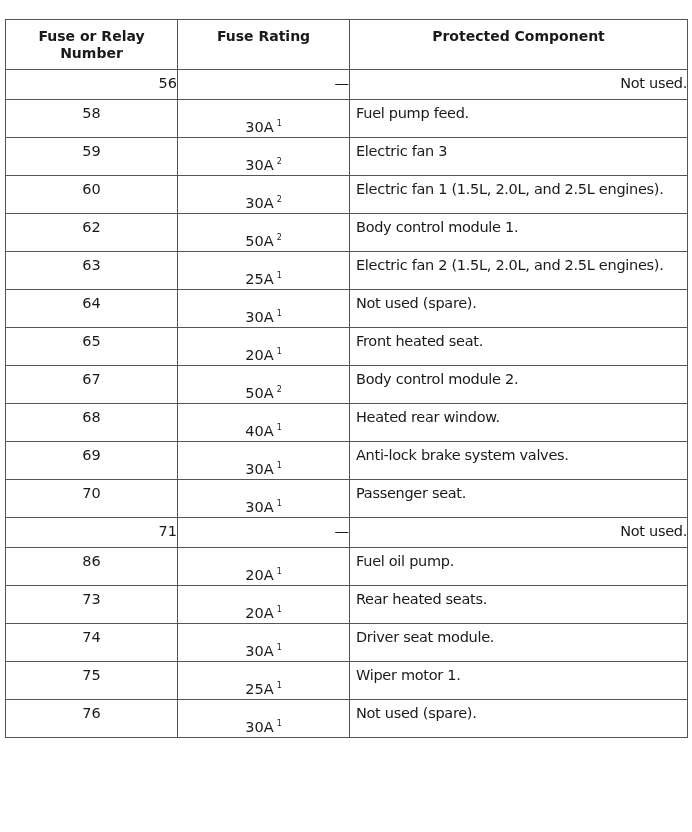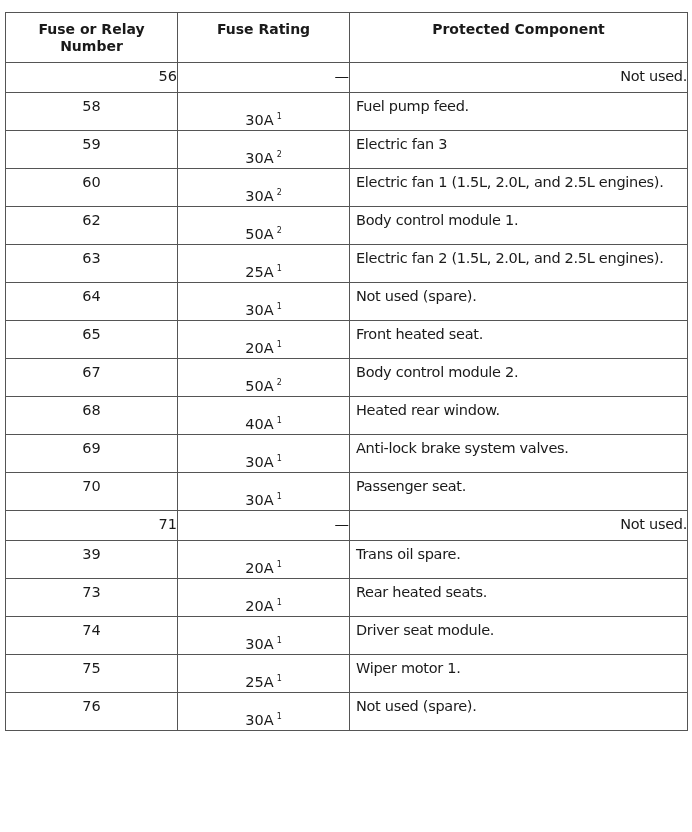--- a/index.html
+++ b/index.html
@@ -1,18 +1,18 @@
 <!DOCTYPE html>
 <html><head>
   <meta charset="utf-8">
   <style>
     html, body { margin: 0; padding: 0; background: #ffffff; }
     body { width: 692px; height: 832px; position: relative; font-family: "DejaVu Sans", sans-serif; color: #1a1a1a; }
     table.fuse-table {
-      position: absolute; left: 5px; top: 12px;
+      position: absolute; left: 5px; top: 19px;
       border-collapse: collapse; table-layout: fixed;
       width: 682px;
     }
     .fuse-table th, .fuse-table td {
       border: 1px solid #555;
       padding: 0;
       vertical-align: top;
       font-size: 14.5px;
       line-height: 17px;
     }
@@ -112,23 +112,23 @@
         <td class="num">70</td>
         <td class="rating"><span>30A</span><sup>1</sup></td>
         <td class="comp">Passenger seat.</td>
       </tr>
       <tr class="short">
         <td class="num">71</td>
         <td class="rating"><span>—</span></td>
         <td class="comp">Not used.</td>
       </tr>
       <tr class="tall">
-        <td class="num">39</td>
+        <td class="num">86</td>
         <td class="rating"><span>20A</span><sup>1</sup></td>
-        <td class="comp">Trans oil spare.</td>
+        <td class="comp">Fuel oil pump.</td>
       </tr>
       <tr class="tall">
         <td class="num">73</td>
         <td class="rating"><span>20A</span><sup>1</sup></td>
         <td class="comp">Rear heated seats.</td>
       </tr>
       <tr class="tall">
         <td class="num">74</td>
         <td class="rating"><span>30A</span><sup>1</sup></td>
         <td class="comp">Driver seat module.</td>

